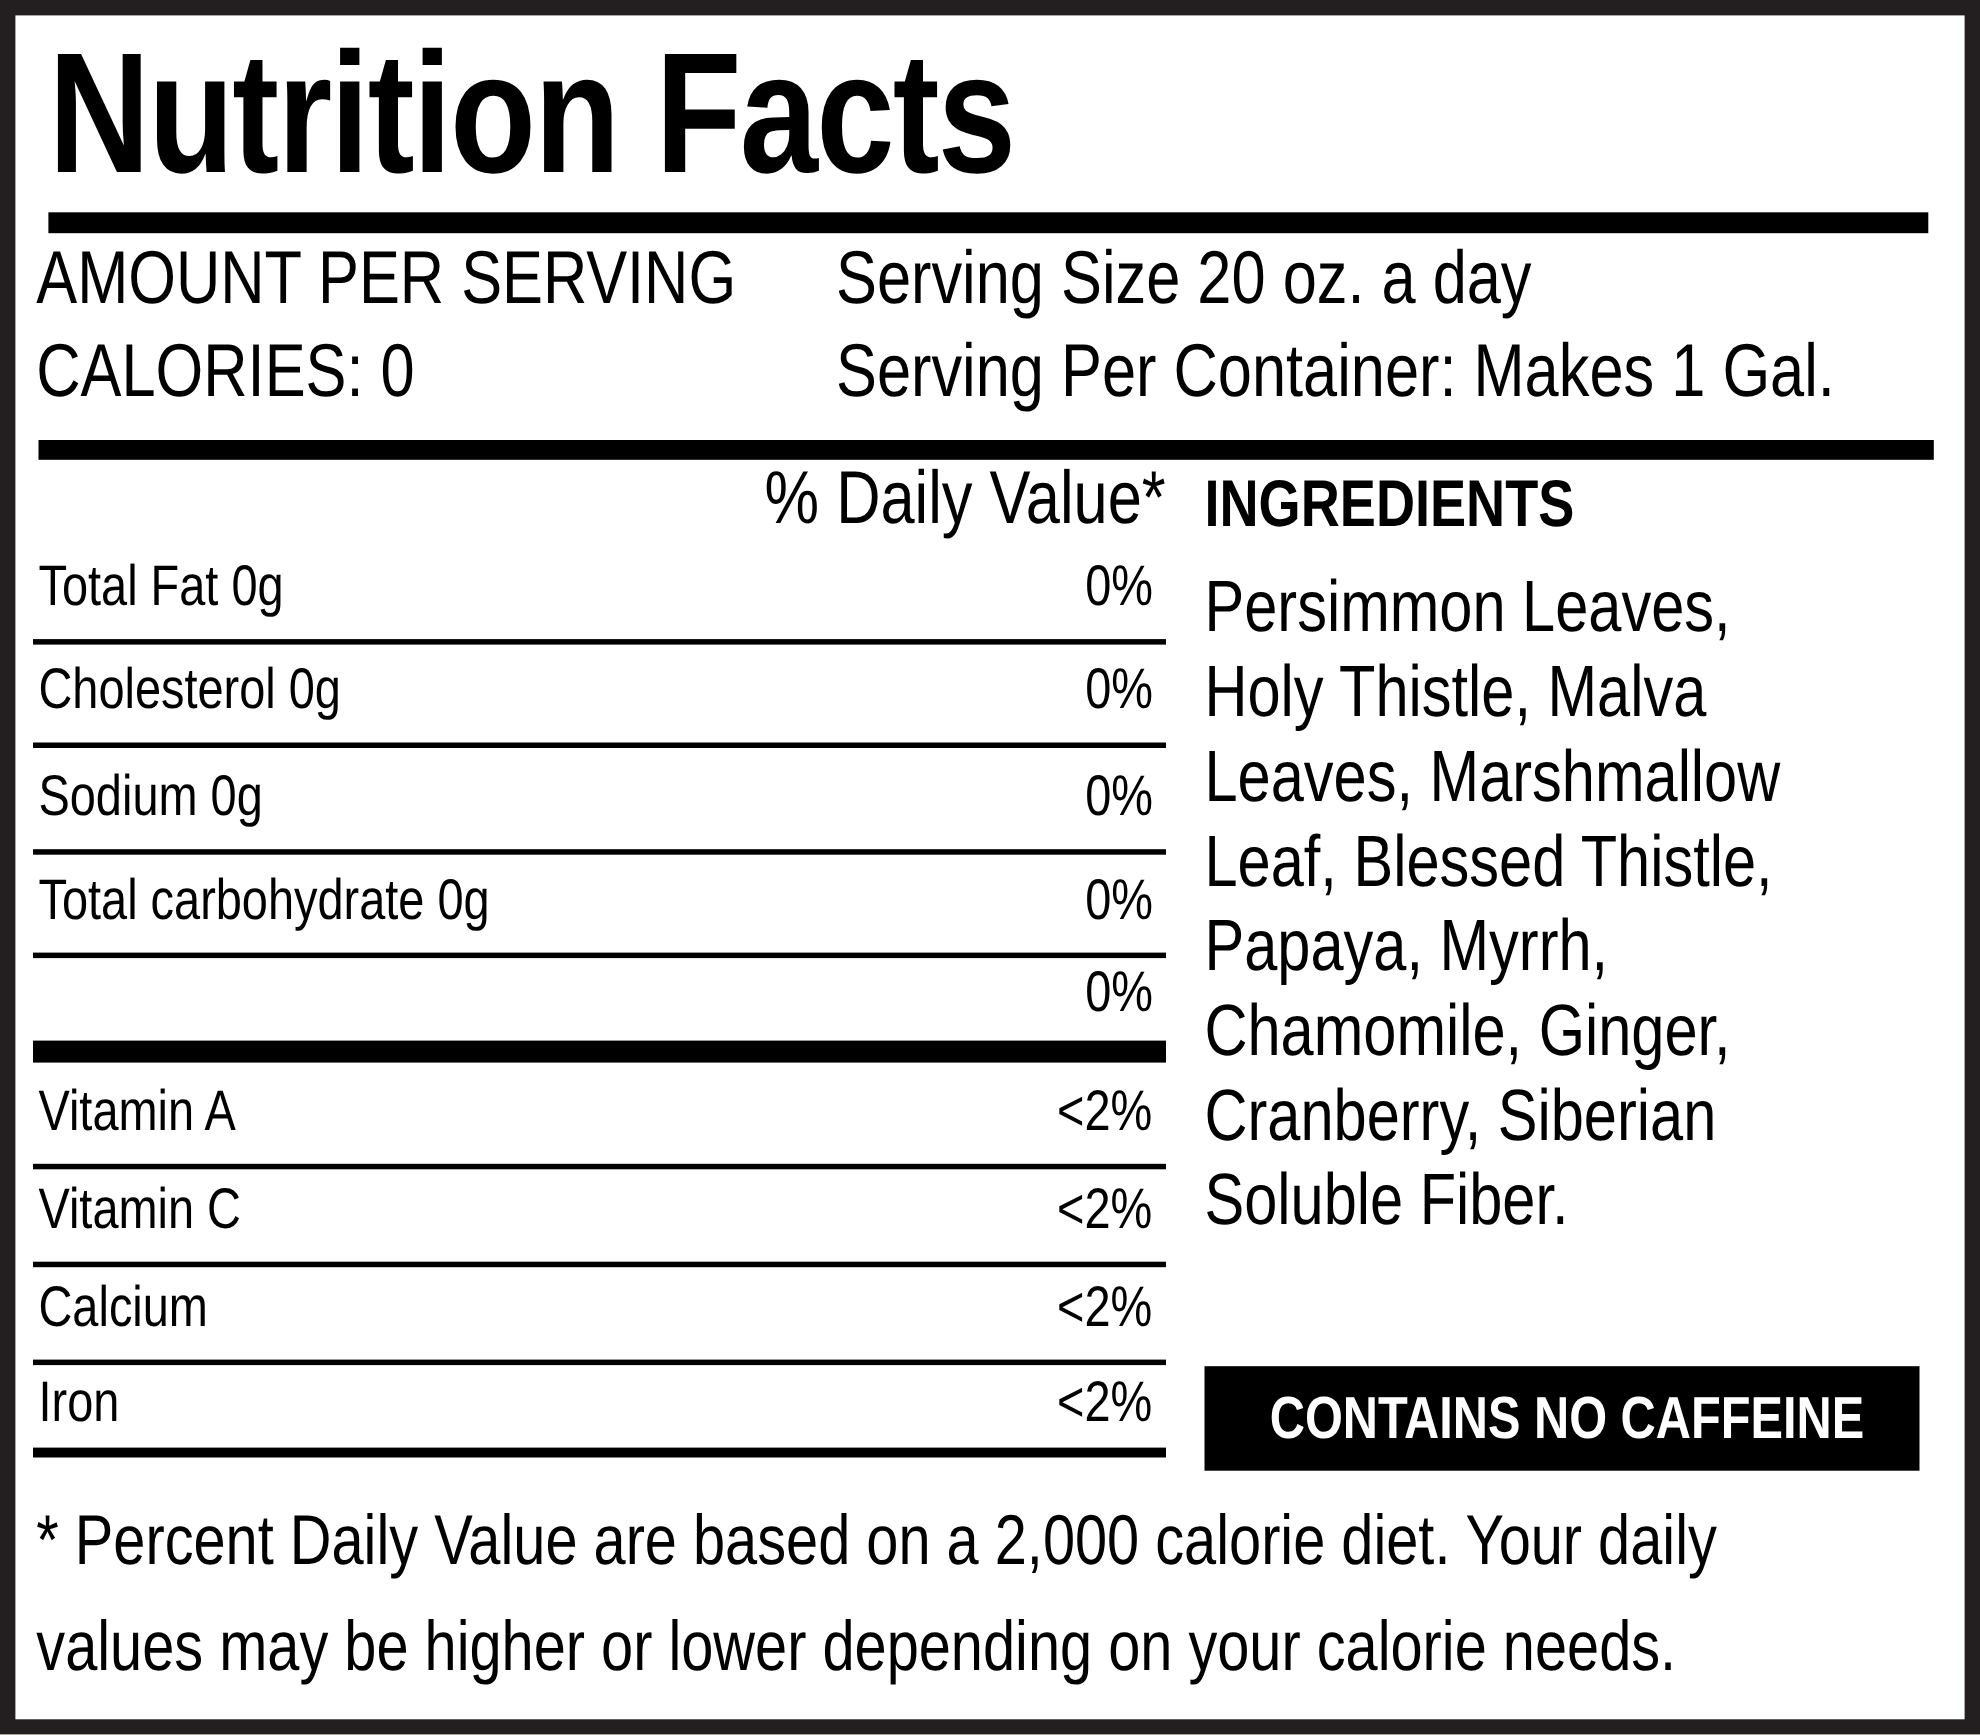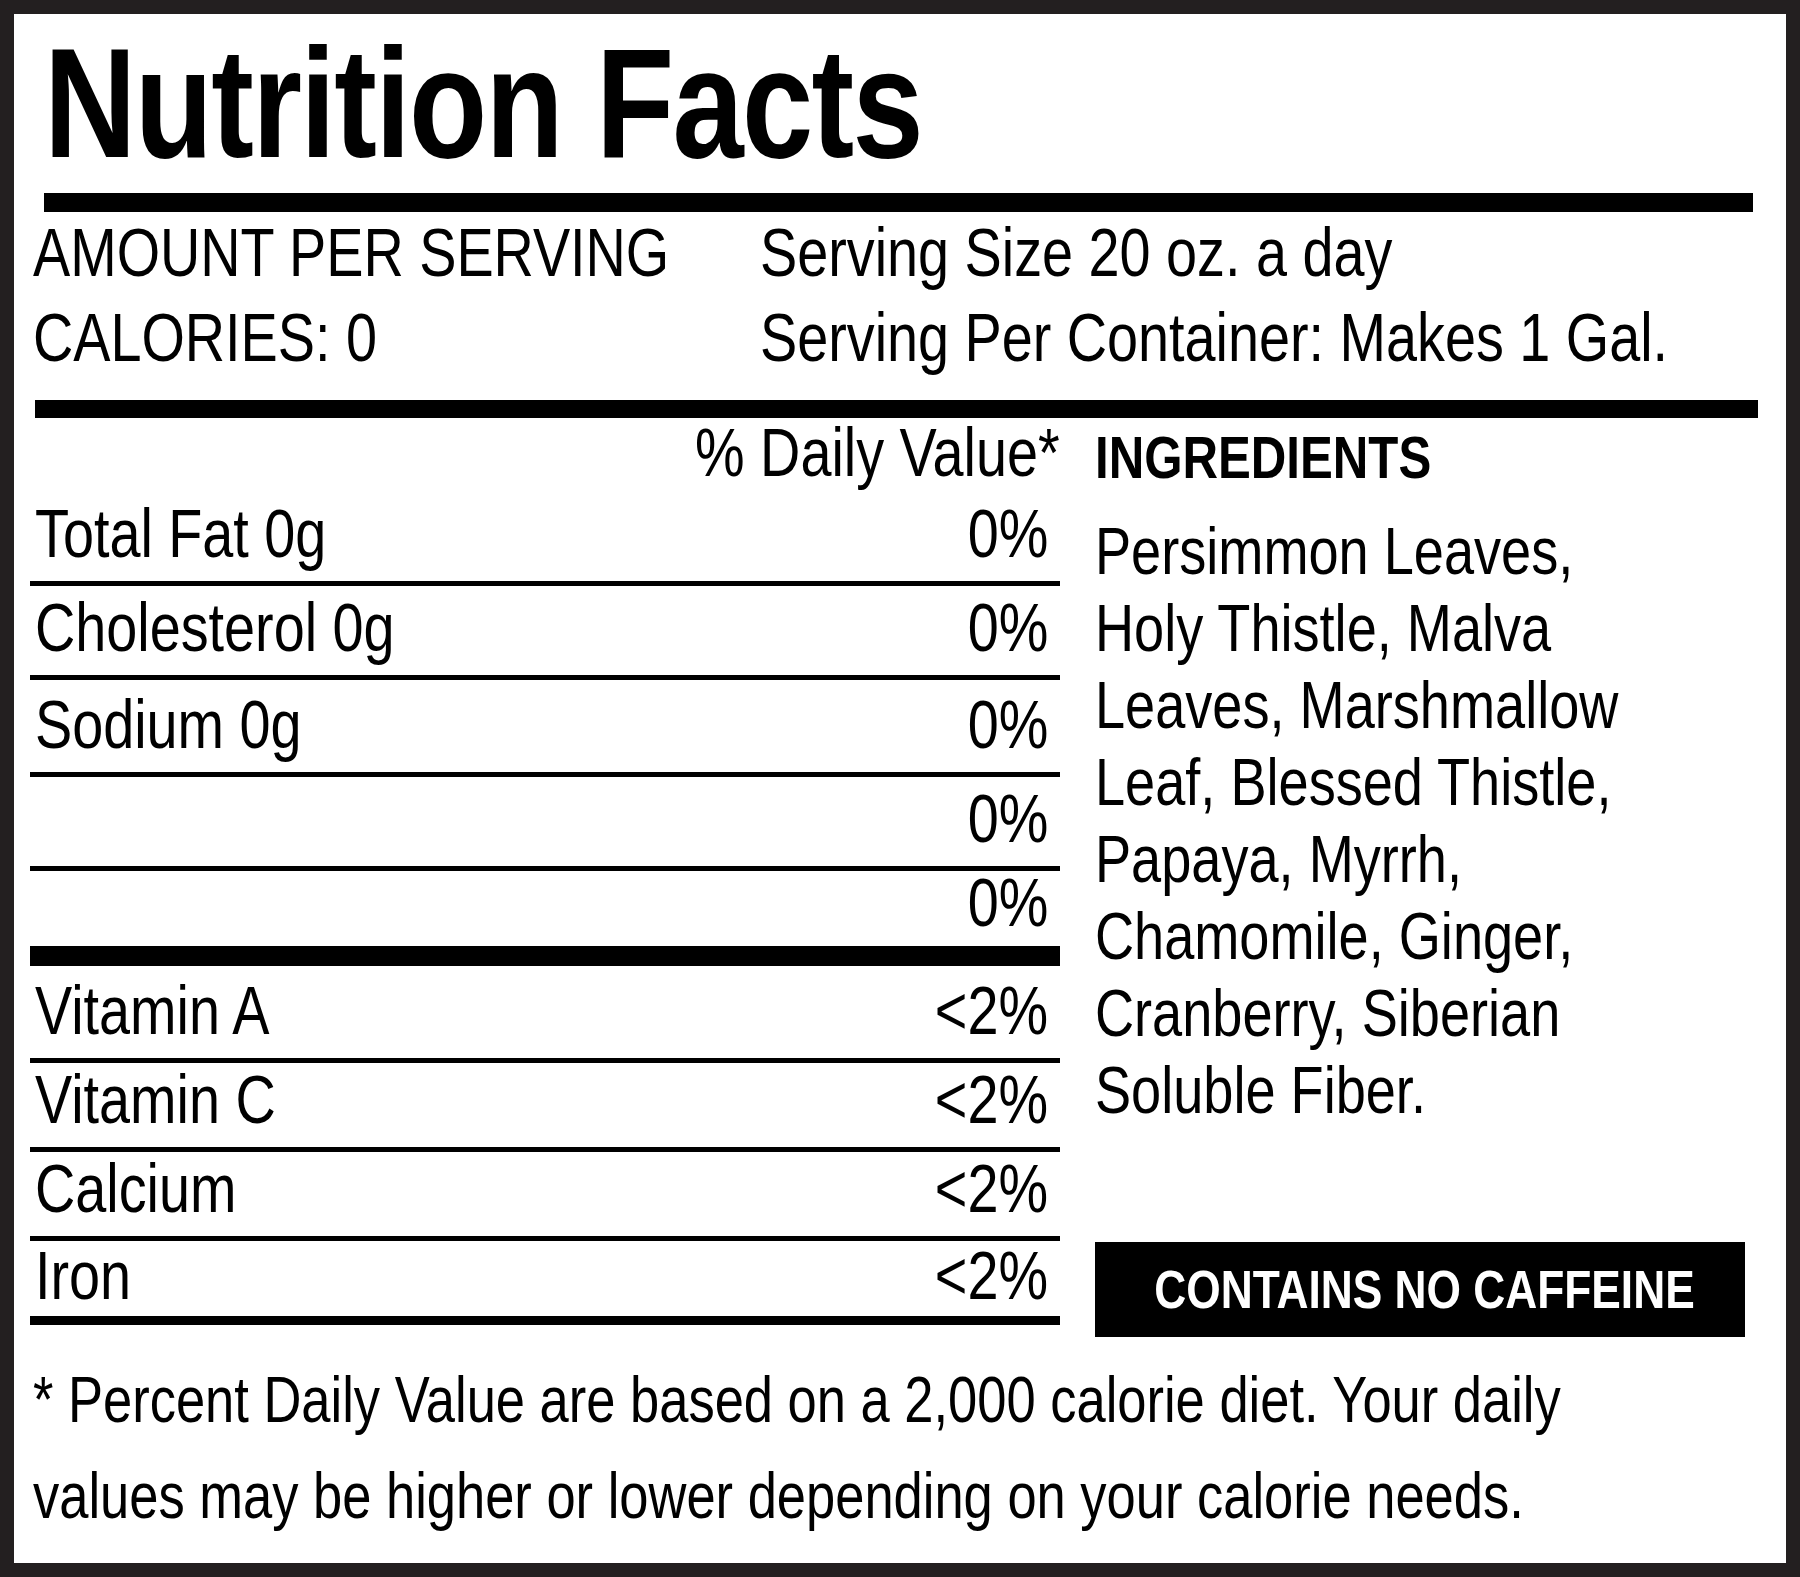--- a/index.html
+++ b/index.html
@@ -19,21 +19,21 @@
   .title{left:44px;top:23px;font-size:156px;line-height:160px;font-weight:bold;letter-spacing:-2px;}
   .bar{background:#000;}
   .bar1{left:44px;top:193px;width:1709px;height:19px;}
   .bar2{left:35px;top:400px;width:1723px;height:18px;}
   .hdr{font-size:68px;line-height:70px;}
   .hdr-amount{left:33px;top:217px;}
   .hdr-ssize{left:760px;top:217px;}
   .hdr-cal{left:33px;top:302px;}
   .hdr-scont{left:760px;top:302px;}
   .dvhdr{left:400px;top:417px;width:660px;text-align:right;font-size:68px;line-height:70px;}
-  .nrow{left:35px;width:1013px;height:70px;font-size:68px;line-height:70px;}
+  .nrow{left:35px;width:1013px;height:70px;font-size:52px;line-height:70px;}
   .nname{position:absolute;left:0;top:0;}
   .nval{position:absolute;right:0;top:0;width:400px;text-align:right;}
   .rule{left:30px;width:1030px;height:5px;background:#000;}
   .rule-thick{left:30px;width:1030px;height:20px;background:#000;}
   .rule-bottom{left:30px;width:1030px;height:9px;background:#000;}
   .ing-h{left:1095px;top:416px;font-size:60px;line-height:84px;font-weight:bold;}
   .ing-body{left:1095px;top:513px;width:690px;font-size:66px;line-height:77px;}
   .badge{left:1095px;top:1242px;width:650px;height:95px;background:#000;color:#fff;
          text-align:center;font-size:54px;line-height:95px;font-weight:bold;}
   .footnote{left:33px;top:1352px;width:1732px;font-size:64px;line-height:96px;}
@@ -79,20 +79,21 @@
   </div>
   <div class="abs rule" style="top:675px"></div>
 
   <div class="abs nrow" style="top:689px">
     <span class="nname"><span class="cx">Sodium 0g</span></span>
     <span class="nval"><span class="cxr">0%</span></span>
   </div>
   <div class="abs rule" style="top:772px"></div>
 
   <div class="abs nrow" style="top:783px">
+    <span class="nname"><span class="cx">Total carbohydrate 0g</span></span>
     <span class="nval"><span class="cxr">0%</span></span>
   </div>
   <div class="abs rule" style="top:866px"></div>
 
   <div class="abs nrow" style="top:867px">
     <span class="nval"><span class="cxr">0%</span></span>
   </div>
   <div class="abs rule-thick" style="top:946px"></div>
 
   <div class="abs nrow" style="top:975px">

